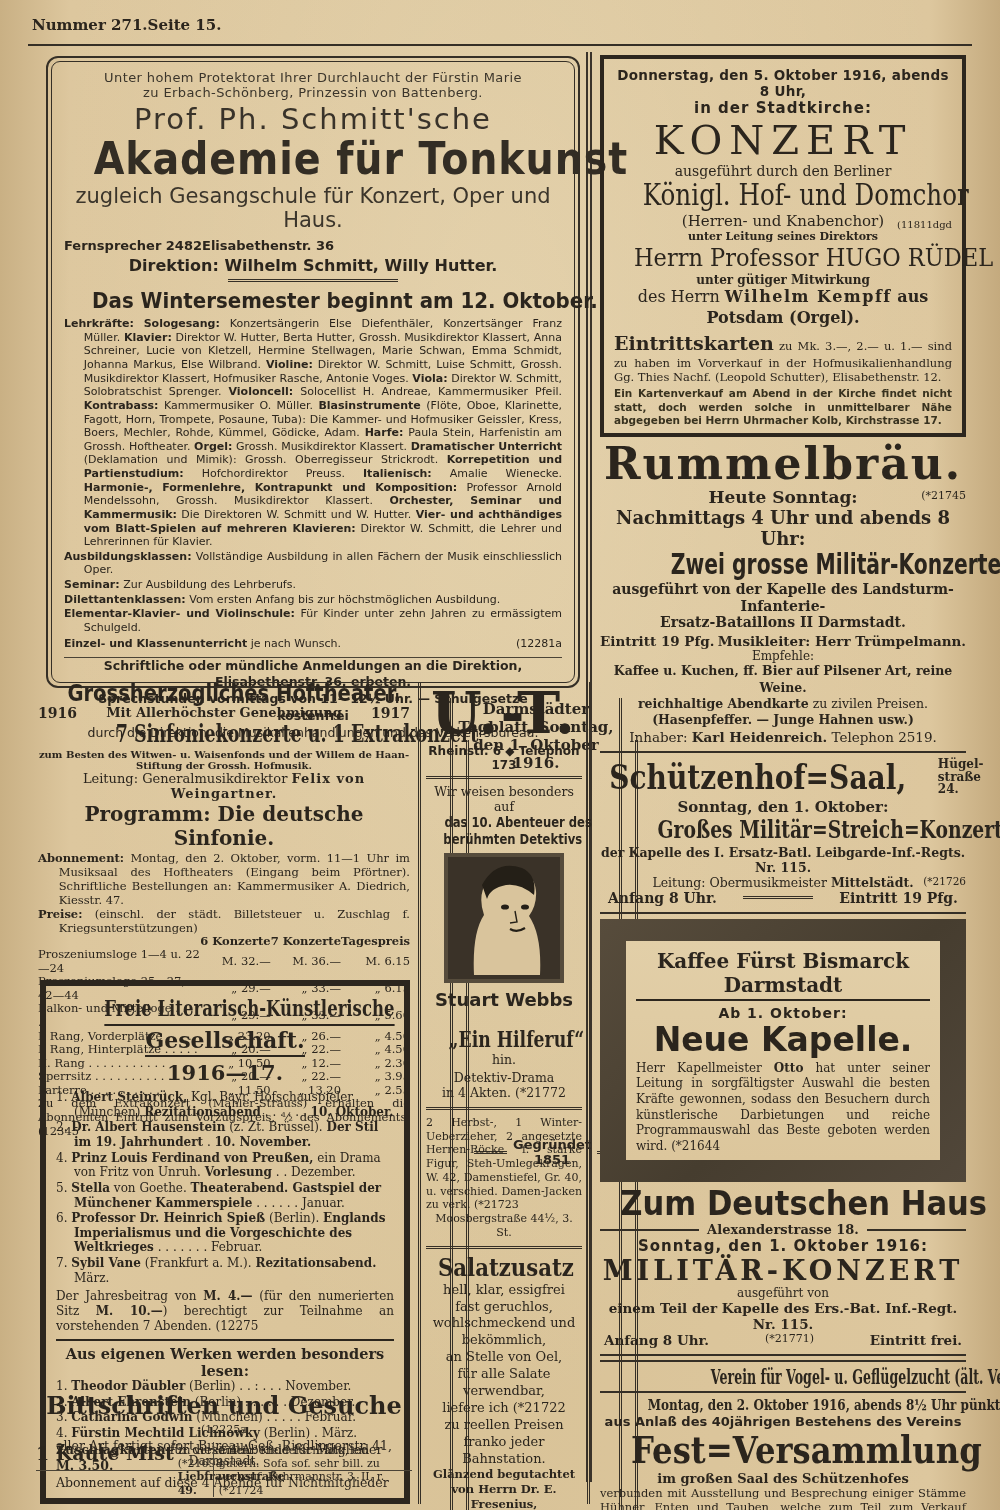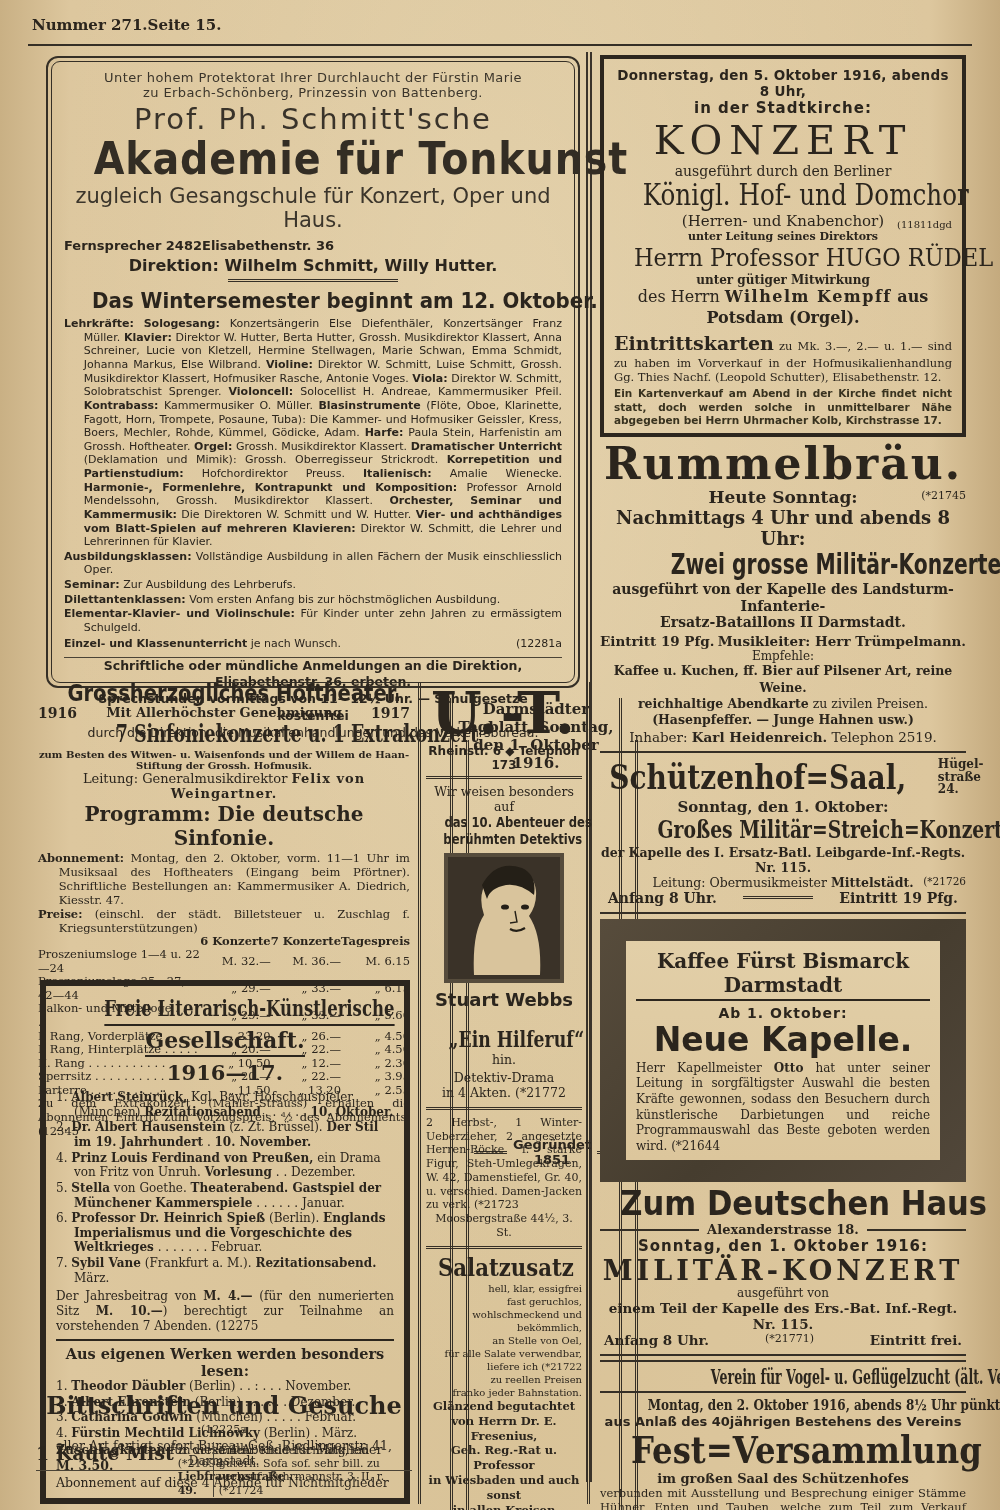--- a/index.html
+++ b/index.html
@@ -83,21 +83,21 @@
 .ut{border-bottom:3px double #352f26;padding-bottom:6px;}
 .ut .t{font-size:58px;font-weight:bold;line-height:1;letter-spacing:2px;}
 .ut .addr{font-size:12px;font-weight:bold;border-bottom:3px double #352f26;padding:2px 0 4px;}
 .ut .in1{font-size:12.5px;margin-top:5px;}
 .ut .in2{font-size:14.5px;font-weight:bold;line-height:1.2;}
 .ut .film{font-size:23px;font-weight:bold;line-height:1.1;margin-top:16px;}
 .ut .hin{font-size:12.5px;}
 .ut .gen{font-size:12.5px;line-height:1.25;margin-top:3px;}
 .cloth{font-size:11px;line-height:1.25;padding:6px 0;border-bottom:3px double #352f26;}
 .salat .t{font-size:25px;font-weight:bold;margin-top:4px;}
-.salat .b1{font-size:10px;line-height:1.3;text-align:right;}
+.salat .b1{font-size:13px;line-height:1.3;}
 .salat .b2{font-size:11.5px;line-height:1.3;font-weight:bold;}
 
 .rcol{position:absolute;left:600px;top:55px;width:366px;}
 .konz{border:4px solid #2c261e;padding:8px 10px 6px;}
 .konz .d1{font-size:13.5px;letter-spacing:.3px;}
 .konz .d2{font-size:15px;letter-spacing:1px;}
 .konz .t{font-size:40px;letter-spacing:7px;line-height:1.15;}
 .konz .by{font-size:14px;}
 .konz .choir{font-size:29px;line-height:1.15;}
 .konz .cs{font-size:15px;position:relative;}

